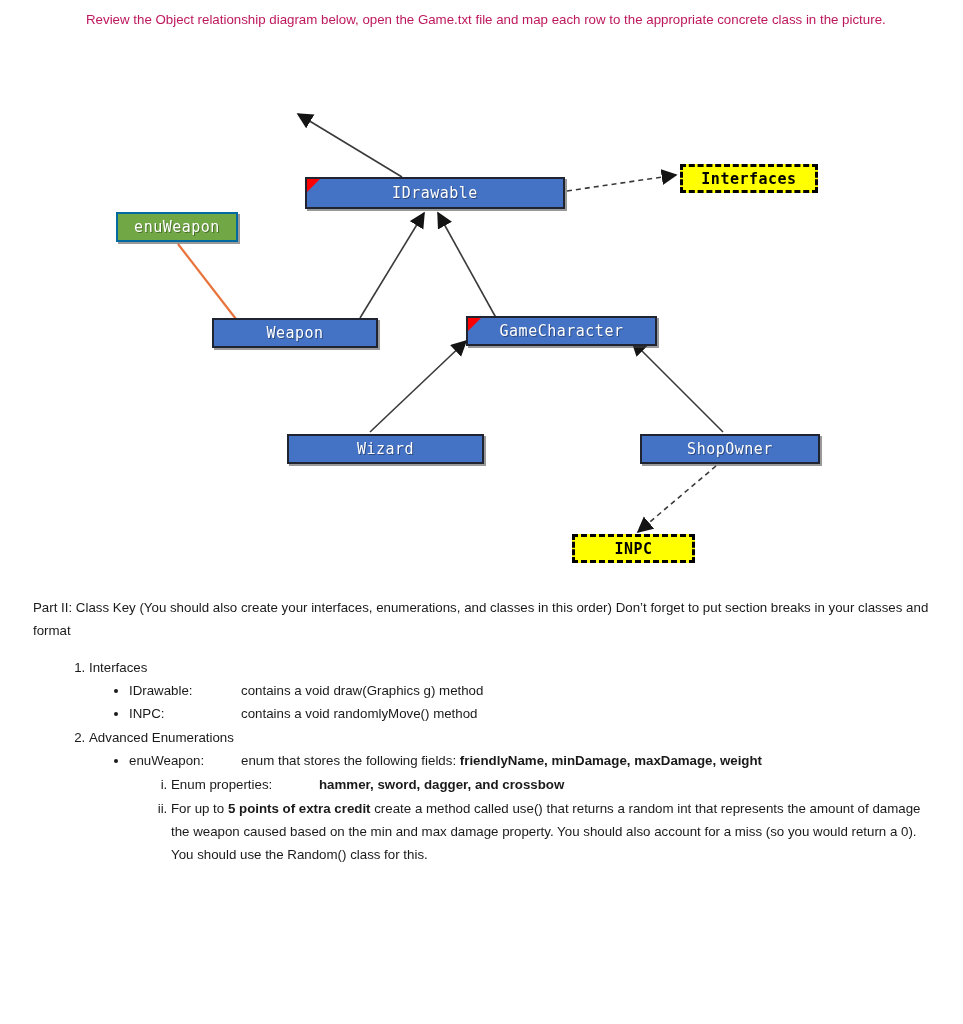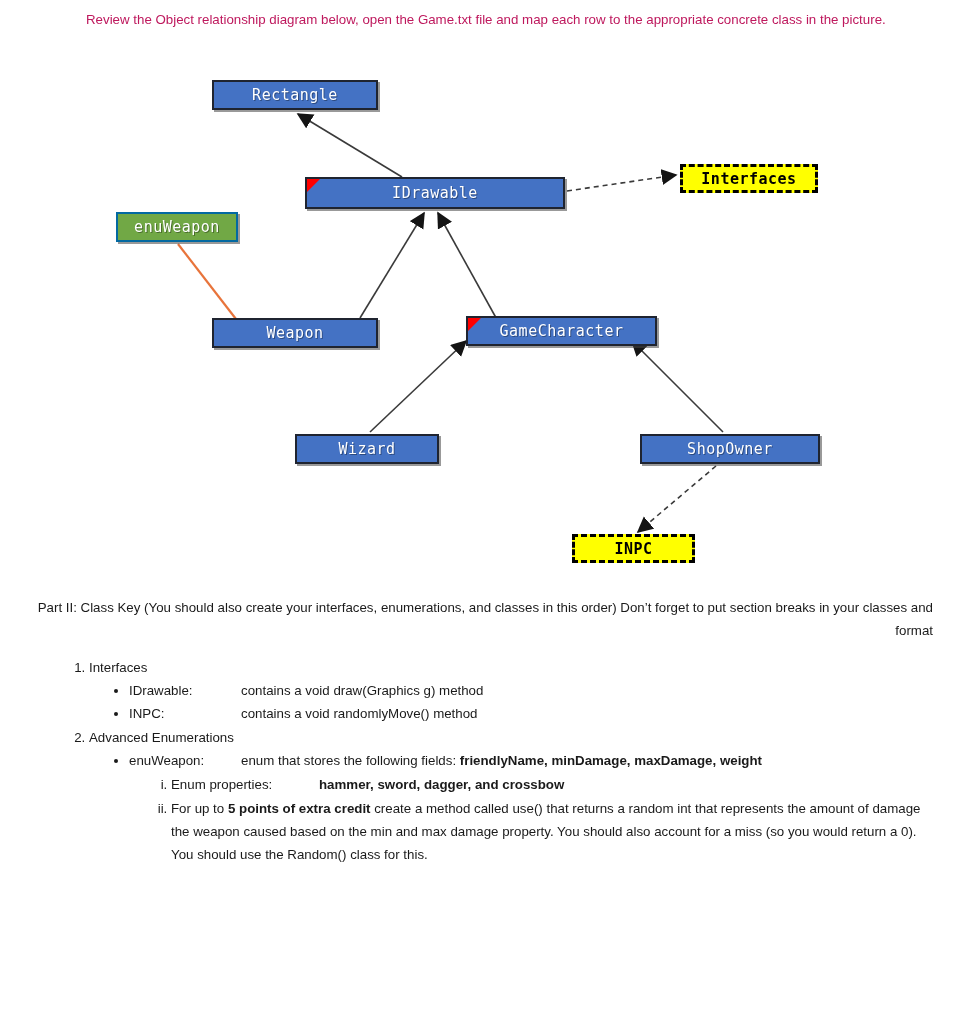--- a/index.html
+++ b/index.html
@@ -88,21 +88,21 @@
   
   #parttwo {
     position: absolute;
     left: 33px;
     top: 596px;
     width: 900px;
     font-size: 13.3px;
     line-height: 23px;
     color: #1a1a1a;
   }
-  #parttwo .lead { width: 900px; text-align: right; }
+  #parttwo .lead { width: 900px; }
   ol.outline {
     margin: 14px 0 0 0;
     padding-left: 56px;
     list-style-type: decimal;
   }
   ol.outline > li {
     margin-bottom: 1px;
   }
   ul.bullets {
     margin: 0;
@@ -152,23 +152,20 @@
     <line x1="370" y1="372" x2="466" y2="281" stroke="#3a3a3a" stroke-width="1.6" marker-end="url(#tri-solid)"></line>
 
     <line x1="723" y1="372" x2="632" y2="281" stroke="#3a3a3a" stroke-width="1.6" marker-end="url(#tri-solid)"></line>
 
     <line x1="716" y1="406" x2="638" y2="472" stroke="#3a3a3a" stroke-width="1.6" stroke-dasharray="5,4" marker-end="url(#tri-solid2)"></line>
 
     <line x1="178" y1="184" x2="246" y2="272" stroke="#E8743B" stroke-width="2.2"></line>
     <circle cx="246" cy="272" r="4.5" fill="#E8743B"></circle>
   </svg>
 
-  <div class="node cls" style="left:212px; top:20px; width:166px; height:30px;">
-    <span>Rectangle</span>
-  </div>
 
   <div class="node cls" style="left:305px; top:117px; width:260px; height:32px;">
     <span class="abstract-marker"></span>
     <span>IDrawable</span>
   </div>
 
   <div class="node iface" style="left:680px; top:104px; width:138px; height:29px;">
     <span>Interfaces</span>
   </div>
 
@@ -178,21 +175,21 @@
 
   <div class="node cls" style="left:212px; top:258px; width:166px; height:30px;">
     <span>Weapon</span>
   </div>
 
   <div class="node cls" style="left:466px; top:256px; width:191px; height:30px;">
     <span class="abstract-marker"></span>
     <span>GameCharacter</span>
   </div>
 
-  <div class="node cls" style="left:287px; top:374px; width:144px; height:30px;margin-left:8px;">
+  <div class="node cls" style="left:287px; top:374px; width:197px; height:30px;">
     <span>Wizard</span>
   </div>
 
   <div class="node cls" style="left:640px; top:374px; width:180px; height:30px;">
     <span>ShopOwner</span>
   </div>
 
   <div class="node iface" style="left:572px; top:474px; width:123px; height:29px;">
     <span>INPC</span>
   </div>

